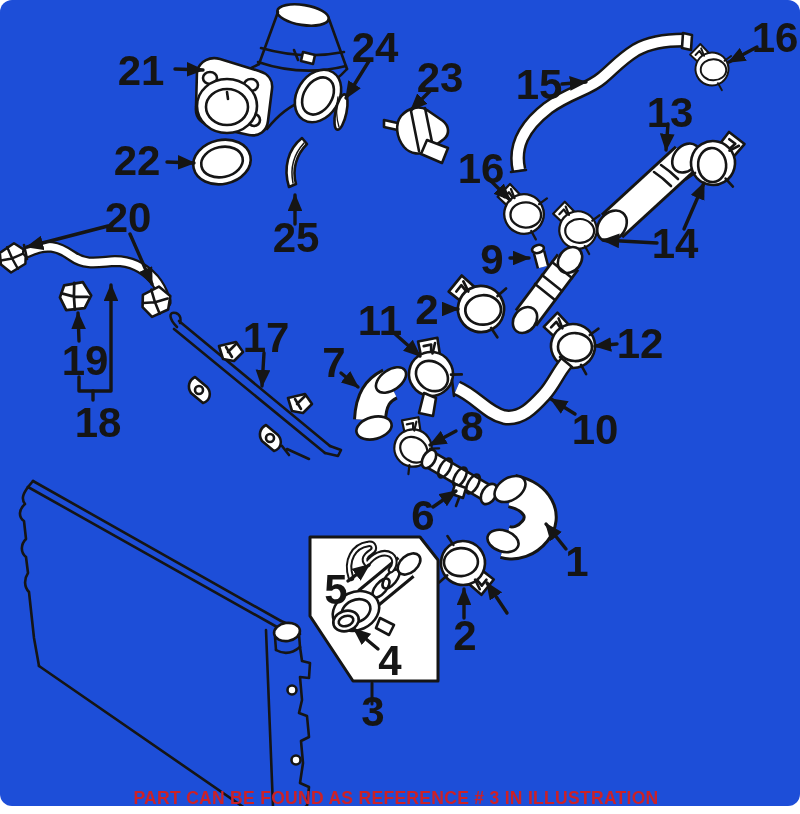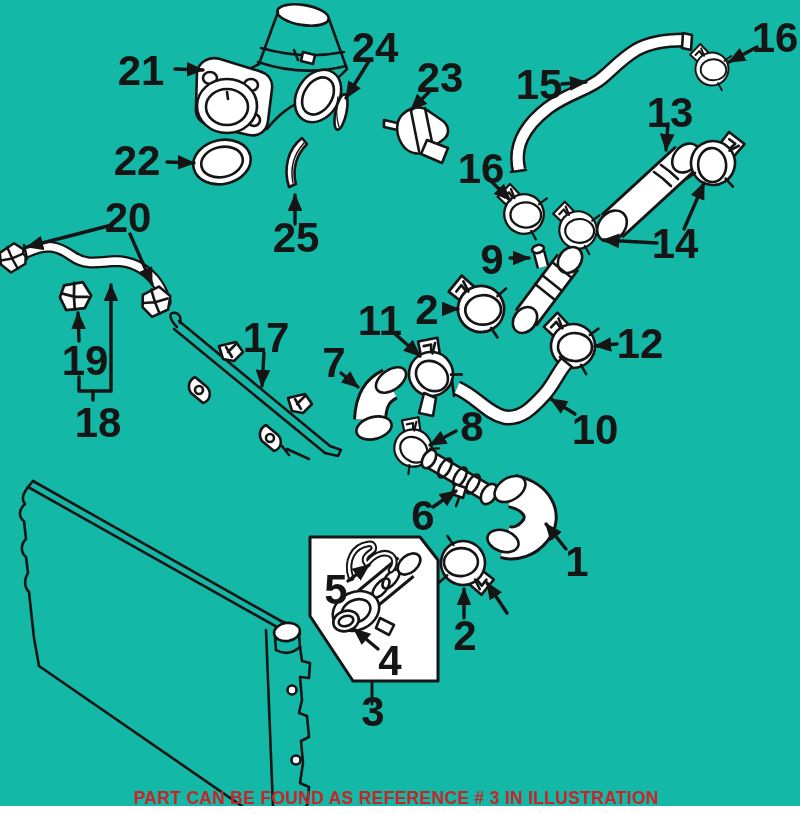--- a/index.html
+++ b/index.html
@@ -1,16 +1,16 @@
 <!DOCTYPE html>
 <html><head>
 <meta charset="utf-8">
 <style>
   html,body{margin:0;padding:0;background:#fff;}
-  .stage{position:relative;width:800px;height:806px;background:#14b8a6;overflow:hidden;}
+  .stage{position:relative;width:800px;height:806px;background:#1d4ed8;overflow:hidden;border-radius:12px;}
   svg{display:block;}
   .callout{font:700 42px "Liberation Sans", sans-serif; fill:#151515; text-anchor:middle; dominant-baseline:central;}
   .caption{font:700 17.5px "Liberation Sans", sans-serif; text-anchor:middle; letter-spacing:.3px;}
 </style>
 </head>
 <body>
 
 <div class="stage">
 <svg width="800" height="814" viewBox="0 0 800 814">
   <defs>

